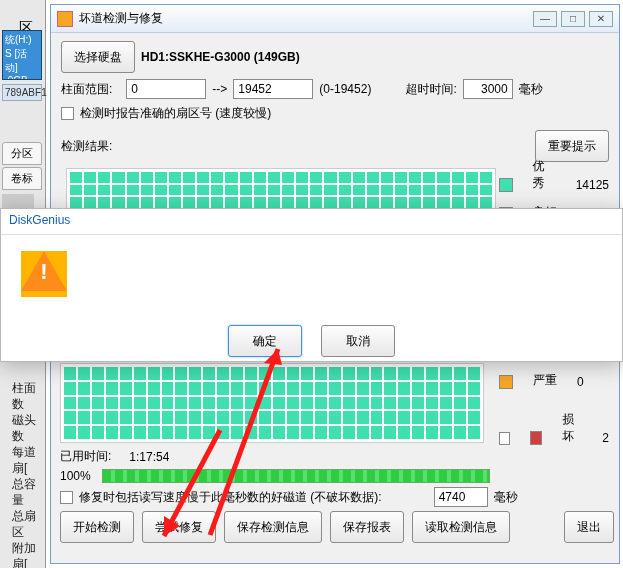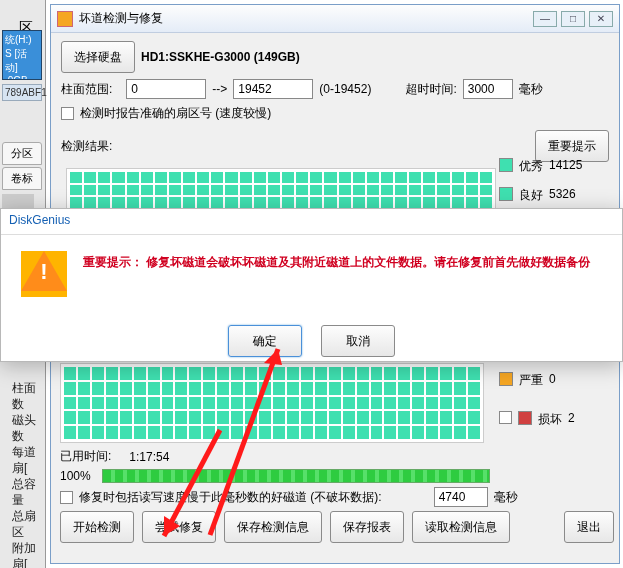--- a/index.html
+++ b/index.html
@@ -32,21 +32,21 @@
 .warnico{width:46px;height:46px;background:#ffb400;position:relative;margin-top:-2px}
 .warnico::before{content:"";position:absolute;left:0;top:0;border-left:23px solid transparent;border-right:23px solid transparent;border-bottom:40px solid #ff8c1a}
 .warnico span{position:absolute;left:0;top:8px;width:46px;text-align:center;color:#fff;font-weight:bold;font-size:22px}
 .dlgtext{color:#d00020;font-weight:bold;font-size:12px;line-height:1.6}
 .dlgbtns{text-align:center;margin-top:22px}
 .dlgbtns .btn{padding:3px 24px;margin:0 8px}
 .arrow1{position:absolute;pointer-events:none}
 .arrow-line{stroke:#ff1a1a;stroke-width:5;fill:none}
 .arrow-head{fill:#ff1a1a}
 .legendbox{position:absolute;right:14px;width:110px;font-size:11px}
-.leg{display:flex;align-items:flex-start;gap:6px;margin-bottom:12px}
+.leg{display:flex;align-items:flex-end;gap:20px;margin-bottom:12px}
 .sw{width:14px;height:14px;border:1px solid #888}
 .gridarea2{position:absolute;left:60px;top:363px;width:424px;height:80px;background:#fff;border:1px solid #ccc;display:grid;grid-template-columns:repeat(30,1fr);grid-auto-rows:1fr;gap:2px;padding:3px}
 .lower{position:absolute;left:60px;top:448px;width:554px}
 .lower .row{margin-bottom:4px}
 .pbar{width:388px;height:14px;border:1px solid #6a6;background:repeating-linear-gradient(90deg,#2ecc40 0 8px,#57e06a 8px 12px)}
 .btnrow{display:flex;gap:8px}
 </style>
 </head>
 <body>
 
@@ -87,21 +87,21 @@
       <button class="btn">选择硬盘</button>
       <b>HD1:SSKHE-G3000 (149GB)</b>
     </div>
     <div class="row">
       <span class="gridlabel">柱面范围:</span>
       <input class="txt" style="width: 80px;" value="0">
       <span>--&gt;</span>
       <input class="txt" style="width: 80px;" value="19452">
       <span>(0-19452)</span>
       <span style="margin-left:28px">超时时间:</span>
-      <input class="txt" style="width: 50px;" value="3000">
+      <input class="txt" style="width: 50px; text-align: right;" value="3000">
       <span>毫秒</span>
     </div>
     <div class="row">
       <span class="chk"></span>
       <span>检测时报告准确的扇区号 (速度较慢)</span>
     </div>
     <div class="row" style="margin-top:8px">
       <span>检测结果:</span>
       <span style="flex:1"></span>
       <button class="btn">重要提示</button>
@@ -405,21 +405,20 @@
     <button class="btn">退出</button>
   </div>
 </div>
 
 <div class="dialog">
   <div class="dlgtitle">DiskGenius</div>
   <div class="dlgbody">
     <div class="warnico">
         <span>!</span>
       </div>
-    <div class="dlgtext">重要提示： 修复坏磁道会破坏坏磁道及其附近磁道上的文件数据。请在修复前首先做好数据备份</div>
   </div>
   <div class="dlgbtns">
     <button class="btn blue">确定</button>
     <button class="btn">取消</button>
   </div>
 </div>
 
 <svg class="arrow1" style="left:170px;top:335px" width="130" height="220">
   <line x1="40" y1="200" x2="108" y2="14" class="arrow-line"></line>
   <polygon points="108,14 94,28 112,30" class="arrow-head"></polygon>

